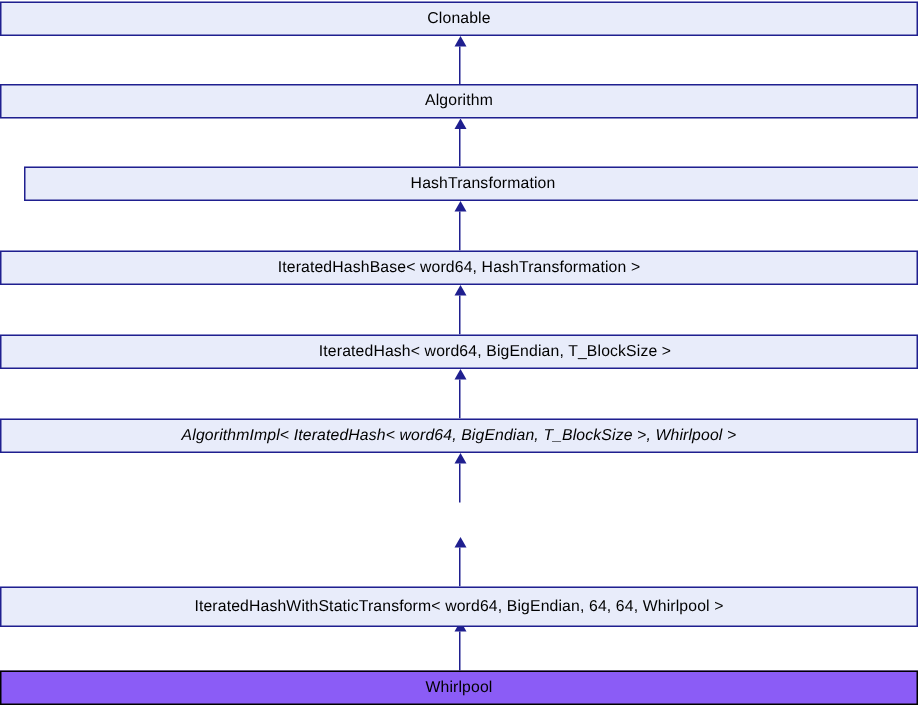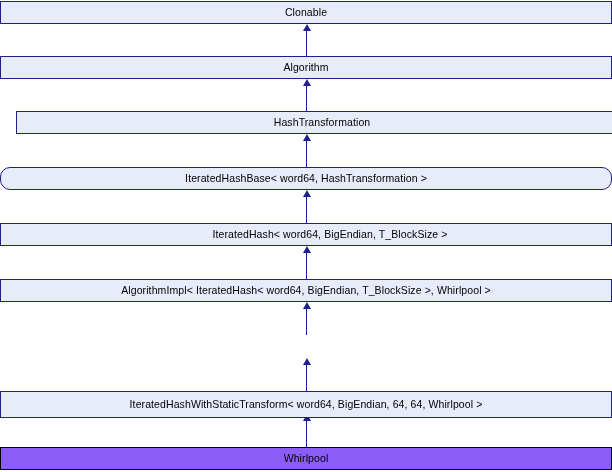--- a/index.html
+++ b/index.html
@@ -61,18 +61,18 @@
     <div class="arrow" style="left: 306px; top: 86px; height: 25px;"></div>
     <div class="arrow" style="left: 306px; top: 141px; height: 26px;"></div>
     <div class="arrow" style="left: 306px; top: 197px; height: 26px;"></div>
     <div class="arrow" style="left: 306px; top: 253px; height: 26px;"></div>
     <div class="arrow" style="left: 306px; top: 309px; height: 26px;"></div>
     <div class="arrow" style="left: 306px; top: 365px; height: 26px;"></div>
     <div class="arrow" style="left: 306px; top: 421px; height: 26px;"></div>
     <div class="node" style="left: 0px; top: 56px; width: 612px; height: 23px;">Algorithm</div>
     <div class="node" style="left: 0px; top: 1px; width: 612px; height: 23px;">Clonable</div>
     <div class="node" style="left: 16px; top: 111px; width: 612px; height: 23px;">HashTransformation</div>
-    <div class="node" style="left: 0px; top: 167px; width: 612px; height: 23px; border-radius: 10px;">IteratedHashBase&lt; word64, HashTransformation &gt;</div>
+    <div class="node" style="left: 0px; top: 167px; width: 612px; height: 23px;">IteratedHashBase&lt; word64, HashTransformation &gt;</div>
     <div class="node" style="left: 0px; top: 223px; width: 612px; height: 23px; padding-left: 48px;">IteratedHash&lt; word64, BigEndian, T_BlockSize &gt;</div>
-    <div class="node" style="left: 0px; top: 279px; width: 612px; height: 23px;">AlgorithmImpl&lt; IteratedHash&lt; word64, BigEndian, T_BlockSize &gt;, Whirlpool &gt;</div>
+    <div class="node" style="left: 0px; top: 279px; width: 612px; height: 23px; font-style: italic;">AlgorithmImpl&lt; IteratedHash&lt; word64, BigEndian, T_BlockSize &gt;, Whirlpool &gt;</div>
     <div class="node" style="left: 0px; top: 391px; width: 612px; height: 27px;">IteratedHashWithStaticTransform&lt; word64, BigEndian, 64, 64, Whirlpool &gt;</div>
     <div class="node leaf" style="left: 0px; top: 447px; width: 612px; height: 23px;">Whirlpool</div>
   </div>
 
 </body></html>

